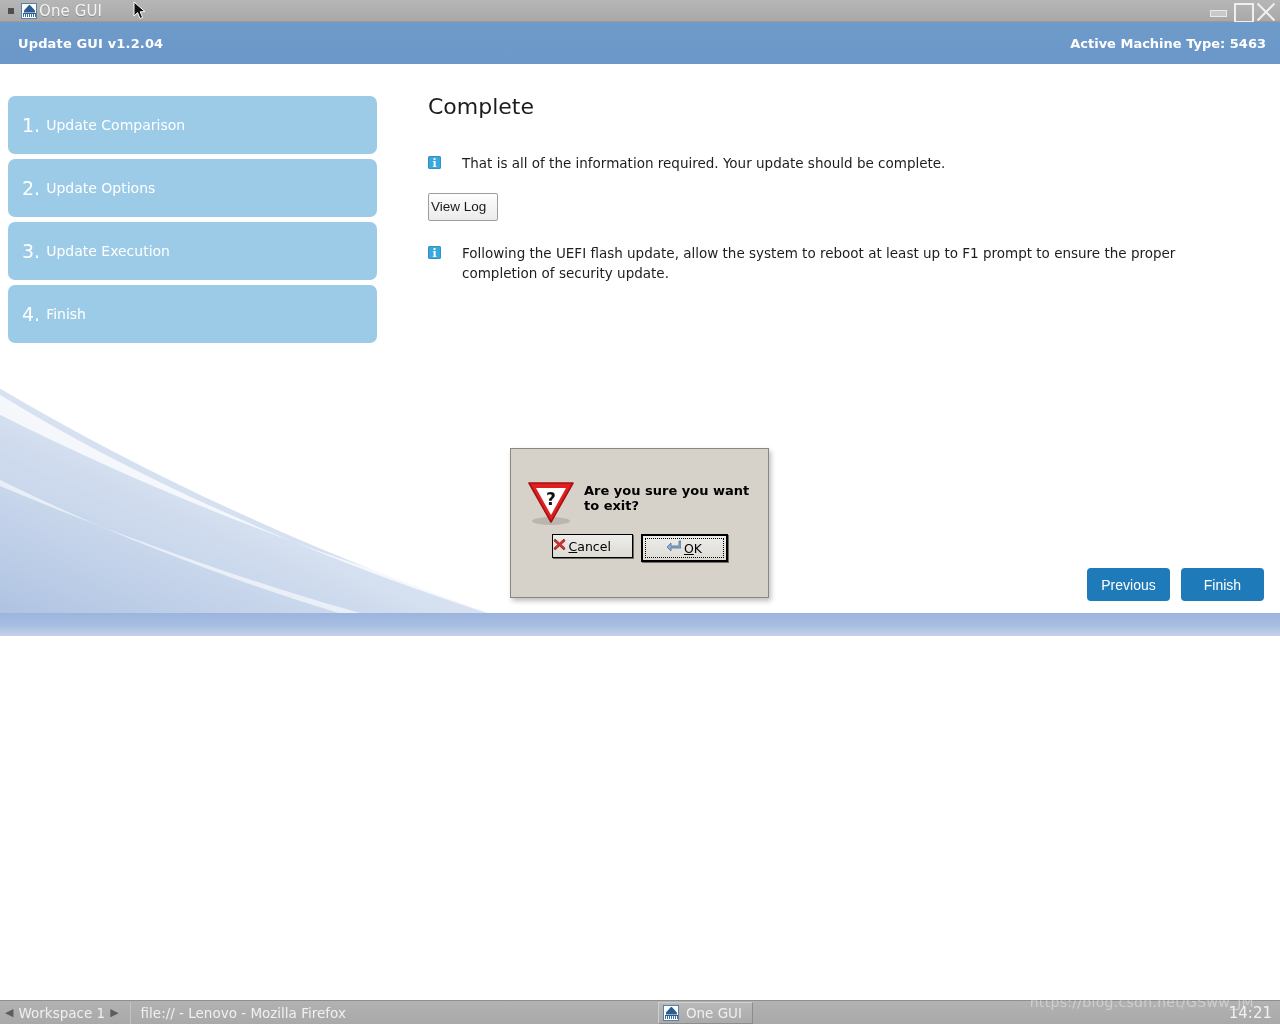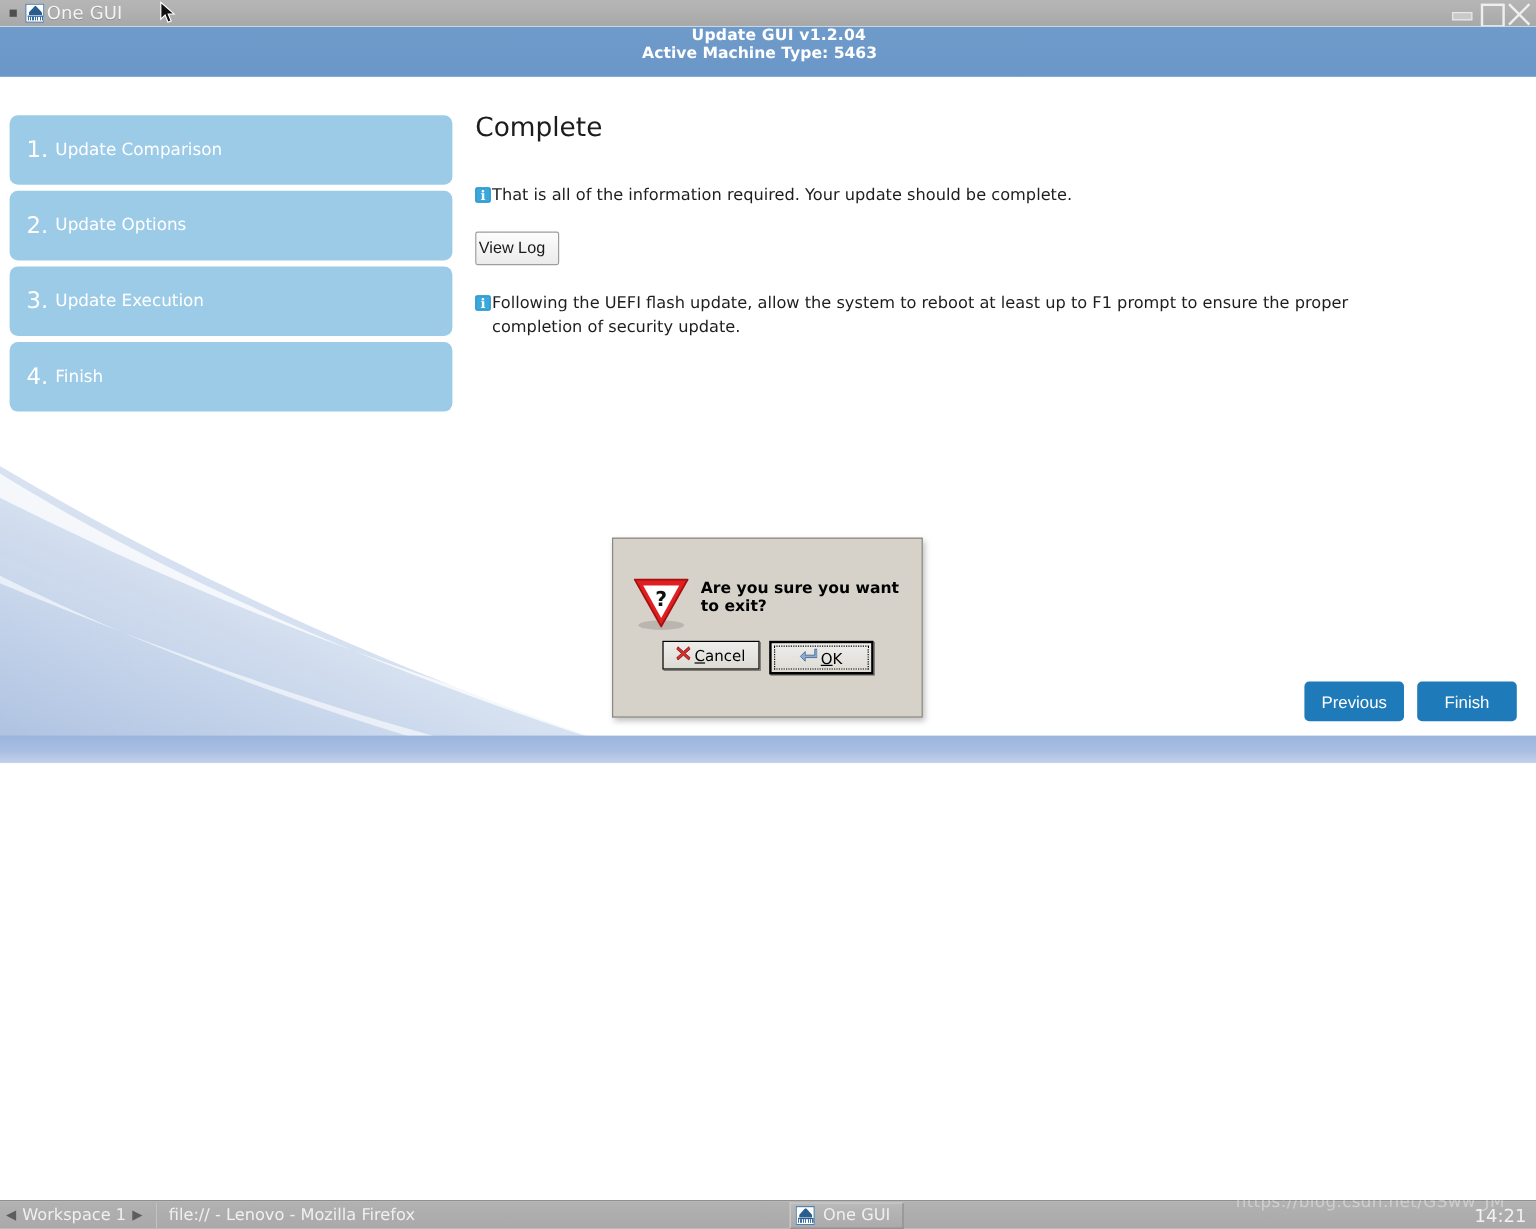--- a/index.html
+++ b/index.html
@@ -70,21 +70,21 @@
   
   #app {
     position: absolute; left: 0; top: 22px; width: 1280px; height: 614px;
     background: #ffffff;
     overflow: hidden;
   }
   .app-header {
     position: relative;
     height: 42px; width: 100%;
     background: linear-gradient(to bottom, #6f9bcb 0%, #6b97c8 100%);
-    display: flex; align-items: center;  flex-direction: column;
+    display: flex; align-items: center; justify-content: space-between;
   }
   .app-header .left-text {
     margin-left: 18px; color: #ffffff; font-size: 13px; font-weight: bold;
     letter-spacing: .15px;
   }
   .app-header .right-text {
     margin-right: 14px; color: #ffffff; font-size: 13px; font-weight: bold;
   }
 
   
@@ -103,27 +103,27 @@
     border-radius: 7px;
     display: flex; align-items: center;
     padding-left: 14px;
     color: #ffffff;
   }
   .step .num { font-size: 19px; font-weight: 500; margin-right: 6px; }
   .step .label { font-size: 14px; }
 
   
   #main {
-    position: absolute; left: 396px; top: 72px; width: 830px; z-index: 3;
+    position: absolute; left: 428px; top: 72px; width: 830px; z-index: 3;
   }
   #main .page-title {
     font-size: 22px; color: #1c1c1c; font-weight: normal; margin-bottom: 34px;
   }
   .info-line {
-    display: flex; align-items: flex-start; gap: 1px;
+    display: flex; align-items: flex-start; gap: 21px;
     font-size: 13.5px; color: #1e1e1e; line-height: 20px;
   }
   .info-icon {
     flex: 0 0 auto;
     width: 13px; height: 13px; margin-top: 3px;
     background: #3ba8dd; border-radius: 2px;
     position: relative;
     box-shadow: inset 0 0 0 1px #2f93c6;
   }
   .info-icon::before {
@@ -191,21 +191,21 @@
   }
   .dlg-buttons {
     position: absolute; left: 0; right: 0; bottom: 16px;
     display: flex; justify-content: center; gap: 8px;
   }
   .dlg-btn {
     width: 81px; height: 24px;
     background: linear-gradient(to bottom, #ededeb 0%, #dedbd4 100%);
     border: 1px solid #000000;
     box-shadow: 1px 1px 0 #6e6b65;
-    display: flex; align-items: center; justify-content: center; gap: 3px;
+    display: flex; align-items: center; gap: 3px;
     font-size: 12.5px; color: #000000;
     cursor: pointer;
   }
   .dlg-btn.focused {
     width: 87px; height: 28px;
     border: 2px solid #000000;
     padding: 2px;
   }
   .dlg-btn.focused .inner {
     width: 100%; height: 100%;

